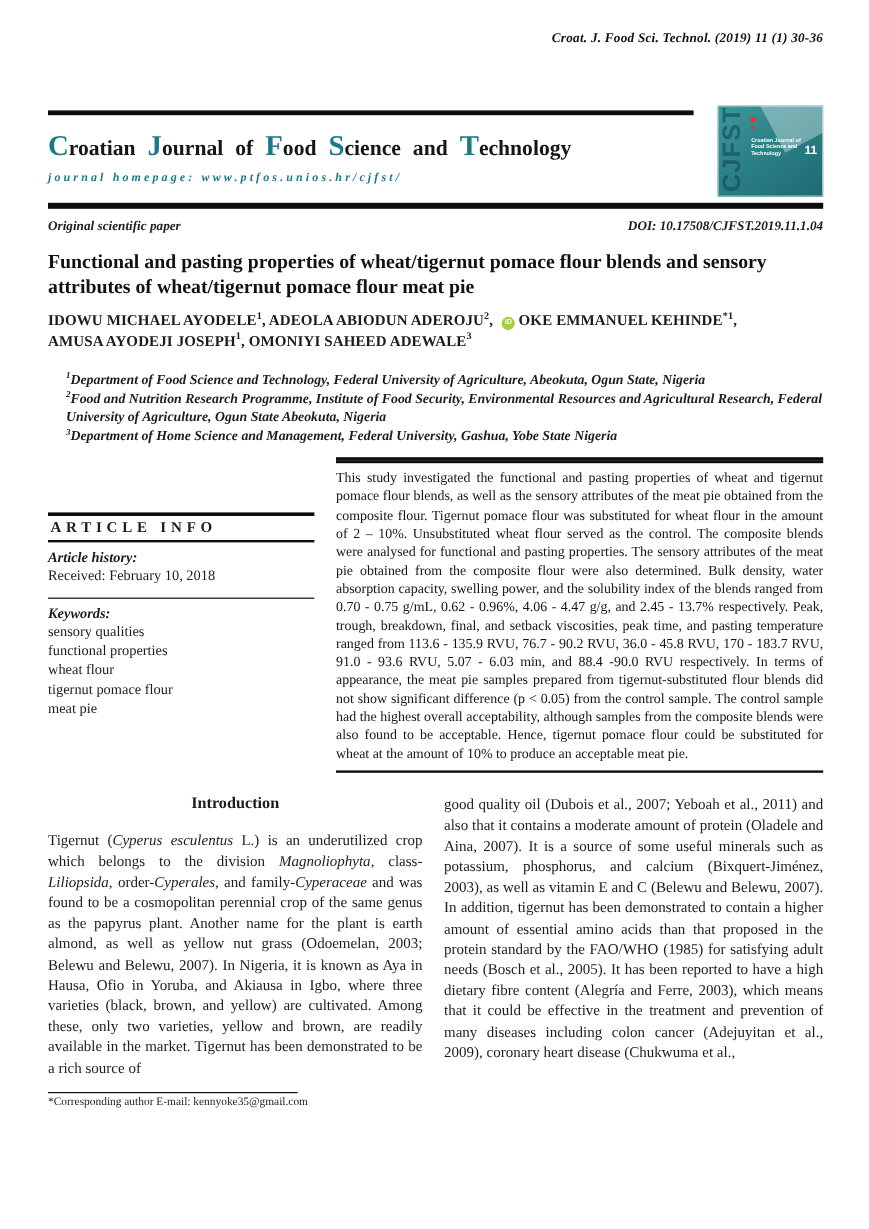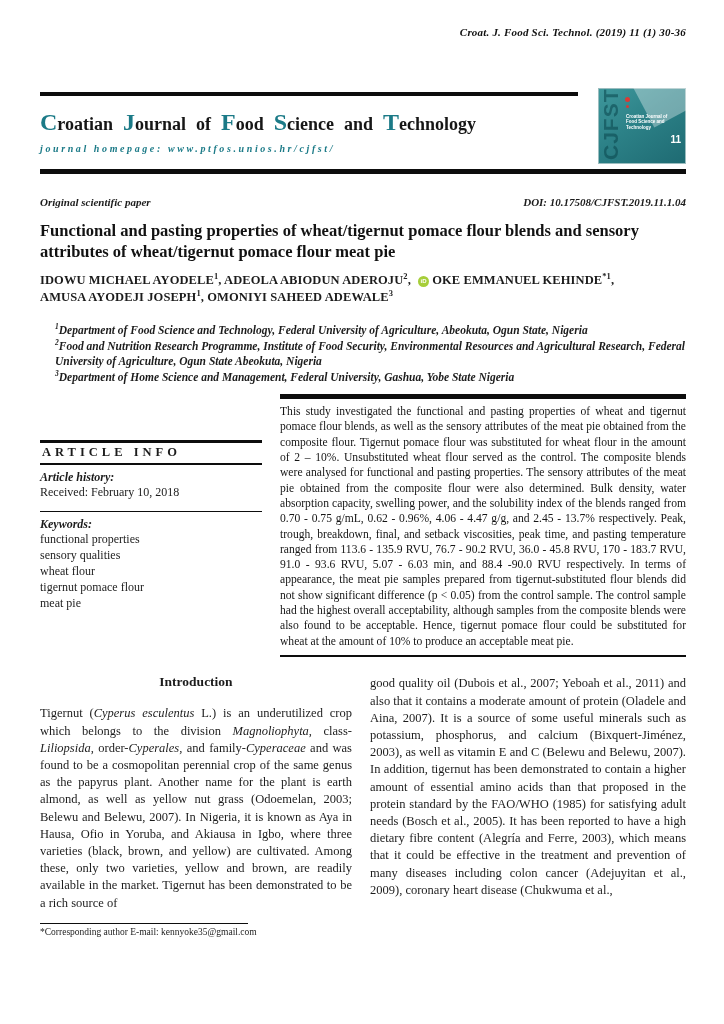--- a/index.html
+++ b/index.html
@@ -49,26 +49,26 @@
     font-family: "Liberation Sans", sans-serif; letter-spacing: 1px;
   }
   .cover-dot1 { position: absolute; left: 27px; top: 9px; width: 5px; height: 5px; border-radius: 50%; background: #d93a35; }
   .cover-dot2 { position: absolute; left: 28px; top: 17px; width: 3px; height: 3px; border-radius: 50%; background: #d93a35; }
   .cover-smalltitle {
     position: absolute; left: 28px; top: 26px; width: 42px;
     font-size: 4.5px; line-height: 1.2; color: #ffffff;
     font-family: "Liberation Sans", sans-serif; font-weight: 700;
   }
   .cover-issue {
-    position: absolute; right: 5px; top: 46px; font-size: 10px; font-weight: 700;
+    position: absolute; right: 5px; top: 32px; font-size: 10px; font-weight: 700;
     color: #ffffff; font-family: "Liberation Sans", sans-serif;
   }
 
   
-  .meta-row { display: flex; justify-content: space-between; margin-top: 22px; }
+  .meta-row { display: flex; justify-content: space-between; margin-top: 9px; }
   .paper-type { font-style: italic; font-size: 11px; font-weight: 600; }
   .doi { font-style: italic; font-size: 11px; font-weight: 700; }
 
   
   .article-title {
     margin-top: 12px; font-size: 16.5px; font-weight: 700; line-height: 1.28;
     color: #121212; width: 640px;
   }
   .authors { margin-top: 10px; font-size: 12.5px; font-weight: 700; line-height: 1.34; letter-spacing: 0.1px; }
   .authors sup { font-size: 8.5px; vertical-align: super; line-height: 0; }
@@ -169,22 +169,22 @@
   <div class="info-abstract">
 
     <div class="info-col">
       <div class="rule2"></div>
       <div class="section-header">ARTICLE INFO</div>
       <div class="rule2"></div>
       <div class="history-label">Article history:</div>
       <div class="history-line">Received: February 10, 2018</div>
       <div class="rule1 info-divider"></div>
       <div class="keywords-label">Keywords:</div>
+      <div class="keyword-line">sensory qualities</div>
       <div class="keyword-line">functional properties</div>
-      <div class="keyword-line">sensory qualities</div>
       <div class="keyword-line">wheat flour</div>
       <div class="keyword-line">tigernut pomace flour</div>
       <div class="keyword-line">meat pie</div>
     </div>
 
     <div class="abstract-col">
       <div class="rule2"></div>
       <div class="rule2"></div>
       <div class="abstract-text">This study investigated the functional and pasting properties of wheat and tigernut pomace flour blends, as well as the sensory attributes of the meat pie obtained from the composite flour. Tigernut pomace flour was substituted for wheat flour in the amount of 2 – 10%. Unsubstituted wheat flour served as the control. The composite blends were analysed for functional and pasting properties. The sensory attributes of the meat pie obtained from the composite flour were also determined. Bulk density, water absorption capacity, swelling power, and the solubility index of the blends ranged from 0.70 - 0.75 g/mL, 0.62 - 0.96%, 4.06 - 4.47 g/g, and 2.45 - 13.7% respectively. Peak, trough, breakdown, final, and setback viscosities, peak time, and pasting temperature ranged from 113.6 - 135.9 RVU, 76.7 - 90.2 RVU, 36.0 - 45.8 RVU, 170 - 183.7 RVU, 91.0 - 93.6 RVU, 5.07 - 6.03 min, and 88.4 -90.0 RVU respectively. In terms of appearance, the meat pie samples prepared from tigernut-substituted flour blends did not show significant difference (p &lt; 0.05) from the control sample. The control sample had the highest overall acceptability, although samples from the composite blends were also found to be acceptable. Hence, tigernut pomace flour could be substituted for wheat at the amount of 10% to produce an acceptable meat pie.</div>
       <div class="rule2 abstract-rule-bottom"></div>

